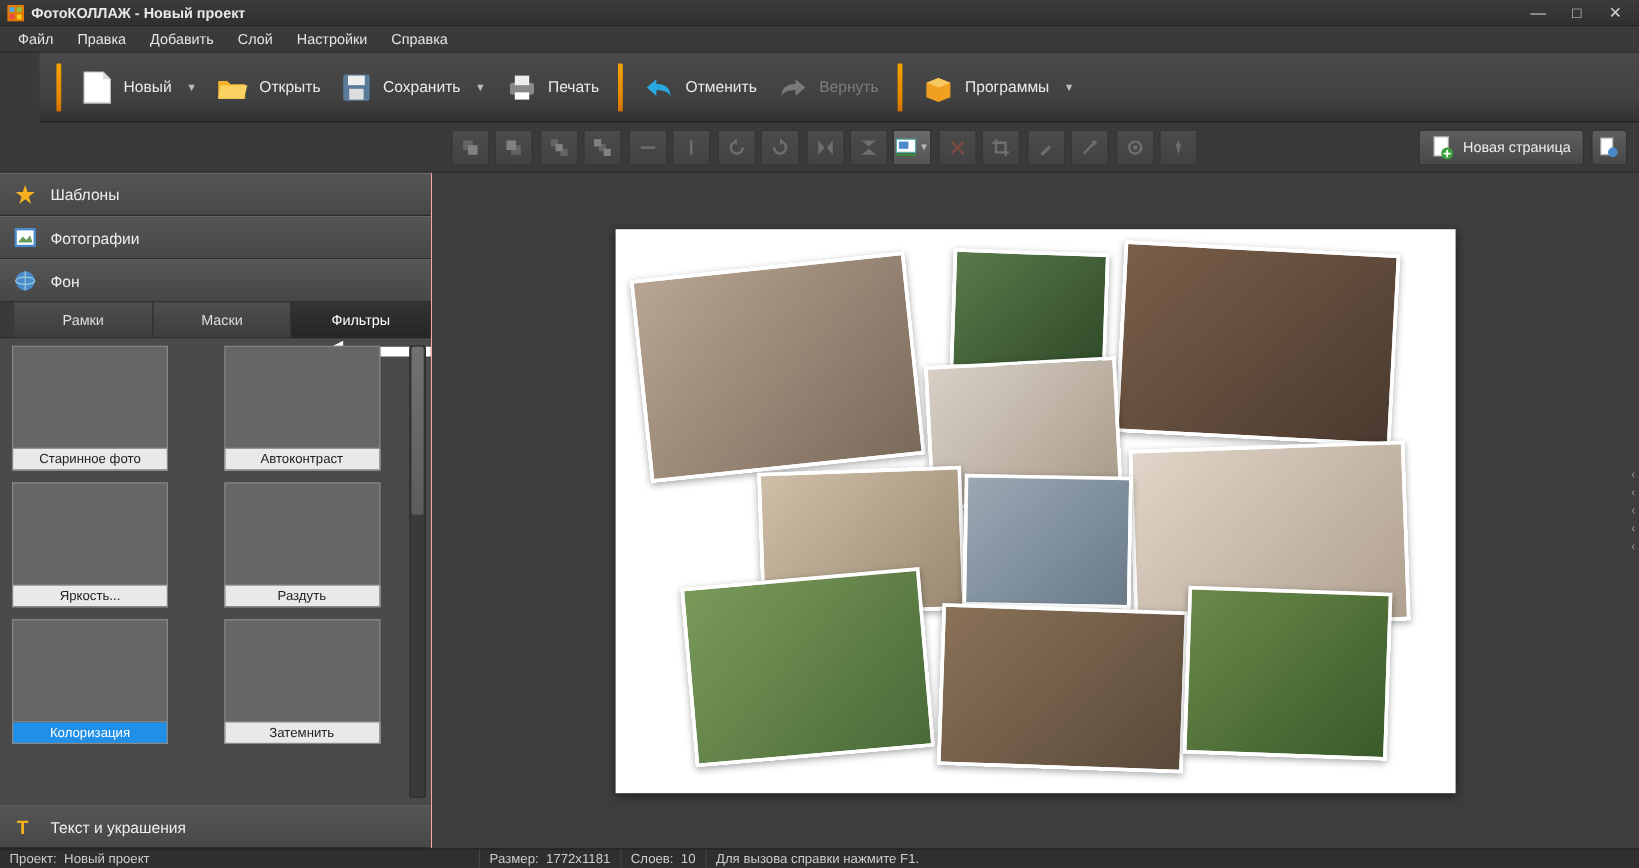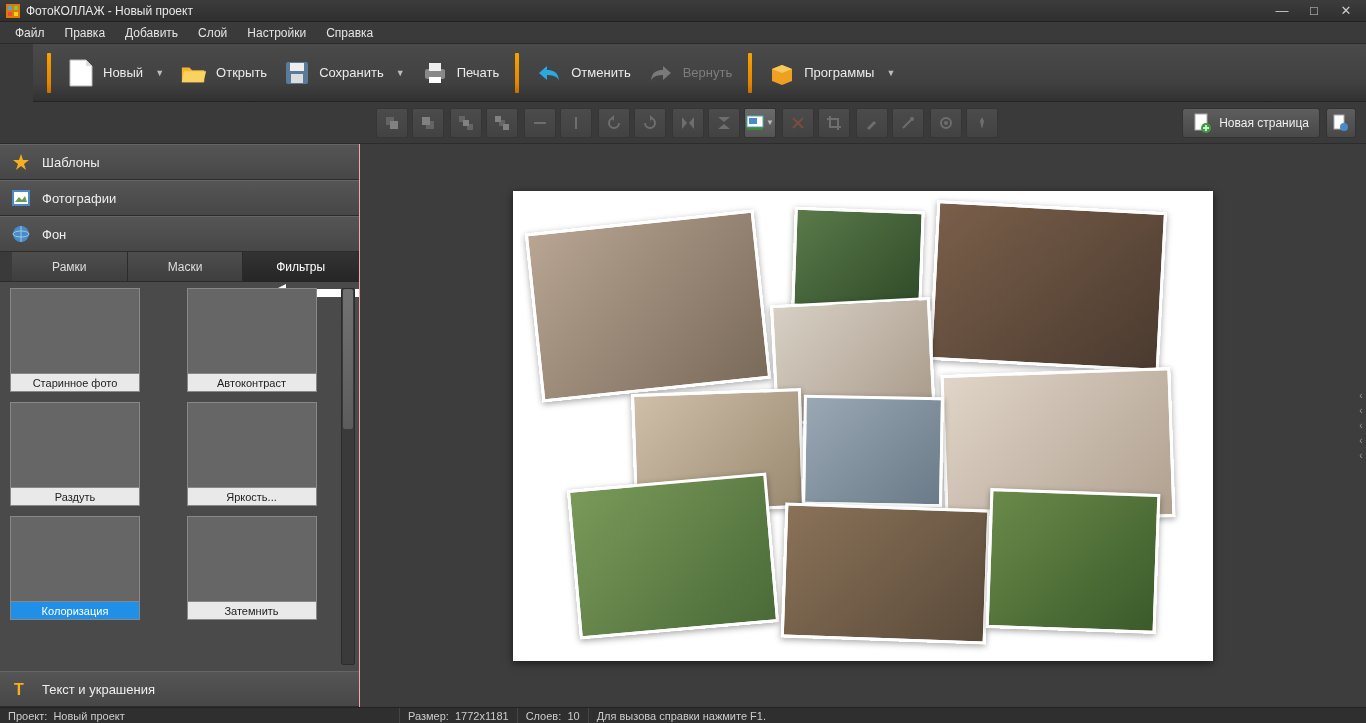--- a/index.html
+++ b/index.html
@@ -1,21 +1,21 @@
 <!DOCTYPE html>
 <html><head>
 <meta charset="utf-8">
 <style>
 * { box-sizing: border-box; margin: 0; padding: 0; font-family: "Segoe UI", Tahoma, sans-serif; }
 html, body { width: 1366px; height: 723px; overflow: hidden; background: #3a3a3a; color: #ddd; font-size: 12px; }
 
 
 .titlebar { height: 22px; background: linear-gradient(#3c3c3c, #2f2f2f); display: flex; align-items: center; padding: 0 6px; border-bottom: 1px solid #222; }
 .titlebar .app-icon { width: 14px; height: 14px; margin-right: 6px; display: inline-block; }
-.titlebar .title { flex: 1; font-size: 12px; color: #e8e8e8; }
+.titlebar .title { flex: 1; font-size: 12px; color: #e8e8e8; font-weight: bold; }
 .titlebar .winbtns { display: flex; gap: 4px; }
 .titlebar .winbtns span { width: 28px; text-align: center; font-size: 13px; color: #ccc; cursor: default; }
 
 
 .menubar { height: 22px; background: #3a3a3a; display: flex; align-items: center; padding: 0 6px; gap: 2px; border-bottom: 1px solid #2b2b2b; }
 .menubar .mi { padding: 2px 9px; color: #e4e4e4; font-size: 12px; cursor: default; }
 
 
 .toolbar { height: 58px; background: linear-gradient(#4a4a4a, #3c3c3c); border-bottom: 1px solid #242424; display: flex; align-items: center; padding: 0 6px; position: relative; margin-left: 33px; }
 .tb-sep { width: 4px; height: 40px; background: linear-gradient(#f7a300, #e07b00); margin: 0 8px; border-radius: 1px; }
@@ -393,26 +393,26 @@
         <div class="filters-grid" id="filters-grid">
             <div class="filter">
               <div class="thumb sepia"></div>
               <div class="label">Старинное фото</div>
             </div>
             <div class="filter">
               <div class="thumb normal"></div>
               <div class="label">Автоконтраст</div>
             </div>
             <div class="filter">
+              <div class="thumb bright"></div>
+              <div class="label">Яркость...</div>
+            </div>
+            <div class="filter">
               <div class="thumb expand"></div>
               <div class="label">Раздуть</div>
-            </div>
-            <div class="filter">
-              <div class="thumb bright"></div>
-              <div class="label">Яркость...</div>
             </div>
             <div class="filter selected">
               <div class="thumb colorize"></div>
               <div class="label">Колоризация</div>
             </div>
             <div class="filter">
               <div class="thumb darken"></div>
               <div class="label">Затемнить</div>
             </div>
           </div>

